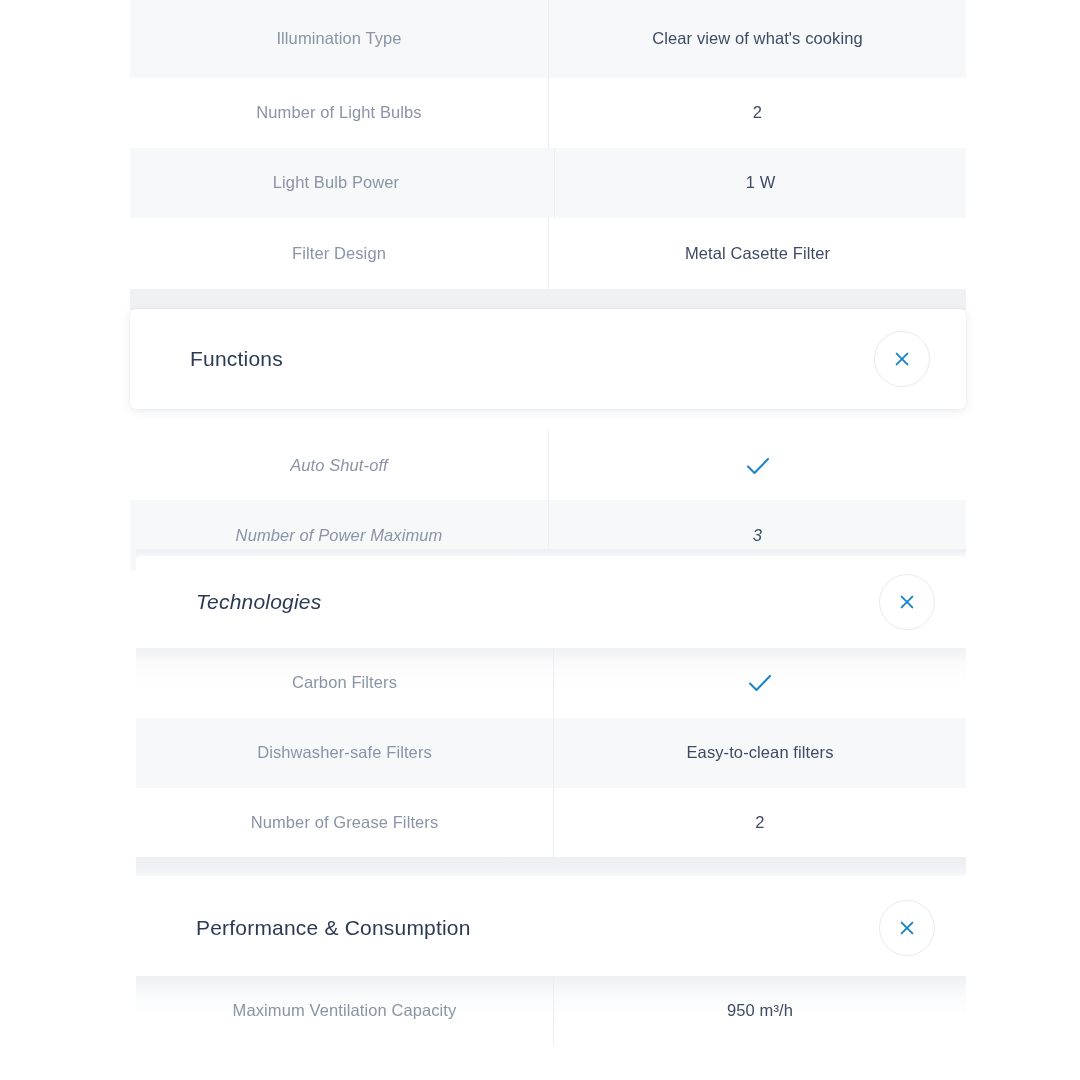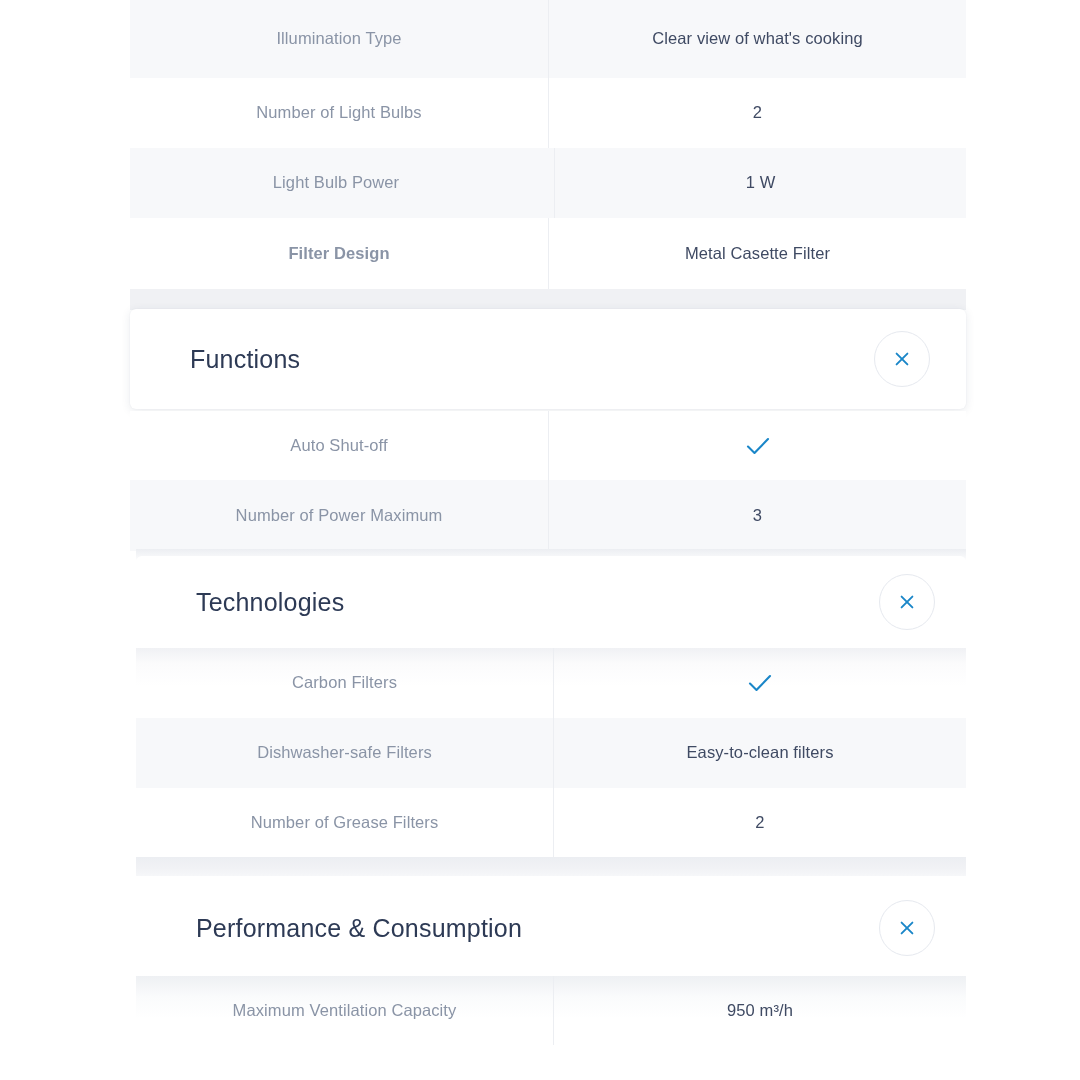--- a/index.html
+++ b/index.html
@@ -72,21 +72,21 @@
     position: absolute;
     background: #ffffff;
     border-radius: 6px;
     box-shadow: 0 2px 10px rgba(40,55,90,.10), 0 0 2px rgba(40,55,90,.06);
     display: flex;
     align-items: center;
     box-sizing: border-box;
   }
   .section-title {
     color: #2d3a55;
-    font-size: 25px;
+    font-size: 21px;
     letter-spacing: .2px;
     font-weight: 400;
     white-space: nowrap;
   }
   .close-btn {
     position: absolute;
     width: 56px;
     height: 56px;
     border-radius: 50%;
     border: 1px solid #e6e9ef;
@@ -125,59 +125,59 @@
       <div class="spec-label" style="width:418px;">Number of Light Bulbs</div>
       <div class="spec-value" style="width:418px;">2</div>
     </div>
 
     <div class="spec-row shade" style="height:70px;gap:12px;">
       <div class="spec-label" style="width:418px;">Light Bulb Power</div>
       <div class="spec-value" style="width:418px;">1 W</div>
     </div>
 
     <div class="spec-row plain" style="height:71px;">
-      <div class="spec-label" style="width:418px;font-weight:bold;">Filter Design</div>
+      <div class="spec-label" style="width:418px;">Filter Design</div>
       <div class="spec-value" style="width:418px;">Metal Casette Filter</div>
     </div>
   </div>
 
   <div class="gap-band" style="left:130px; top:289px; width:836px; height:21px;"></div>
 
   <div class="section-card" style="left:130px; top:309px; width:836px; height:100px; padding-left:60px;">
     <div class="section-title">Functions</div>
     <div class="close-btn" style="right:36px; top:22px;">
       <span>
         <svg width="20" height="20" viewBox="0 0 20 20" aria-hidden="true">
           <path d="M4.6 4.6 L15.4 15.4 M15.4 4.6 L4.6 15.4" stroke="#1a86c8" stroke-width="1.9" stroke-linecap="round" fill="none"></path>
         </svg>
       </span>
     </div>
   </div>
 
-  <div class="spec-table" style="left:130px; top:411px; width:836px; height:140px;">
+  <div class="spec-table" style="left:130px; top:431px; width:836px; height:140px;font-style:italic;">
     <div class="spec-row plain" style="height:69px;">
       <div class="spec-label" style="width:418px;">Auto Shut-off</div>
       <div class="spec-value" style="width:418px;">
         <span class="check-icon">
           <svg width="26" height="20" viewBox="0 0 26 20" aria-hidden="true">
             <path d="M3 10.5 L9.5 17 L23 3" stroke="#1a86c8" stroke-width="2.1" fill="none" stroke-linecap="round" stroke-linejoin="round"></path>
           </svg>
         </span>
       </div>
     </div>
 
     <div class="spec-row shade" style="height:71px;">
       <div class="spec-label" style="width:418px;">Number of Power Maximum</div>
       <div class="spec-value" style="width:418px;">3</div>
     </div>
   </div>
 
   <div class="soft-band" style="left:136px; top:549px; width:830px; height:12px;"></div>
 
-  <div class="section-card" style="left:136px; top:556px; width:830px; height:92px; padding-left:60px; box-shadow:none; background:#fff;">
+  <div class="section-card" style="left:136px; top:556px; width:830px; height:92px; padding-left:60px; box-shadow:none; background:#fff;font-style:italic;">
     <div class="section-title">Technologies</div>
     <div class="close-btn" style="right:31px; top:18px;">
       <span>
         <svg width="20" height="20" viewBox="0 0 20 20" aria-hidden="true">
           <path d="M4.6 4.6 L15.4 15.4 M15.4 4.6 L4.6 15.4" stroke="#1a86c8" stroke-width="1.9" stroke-linecap="round" fill="none"></path>
         </svg>
       </span>
     </div>
   </div>
 

